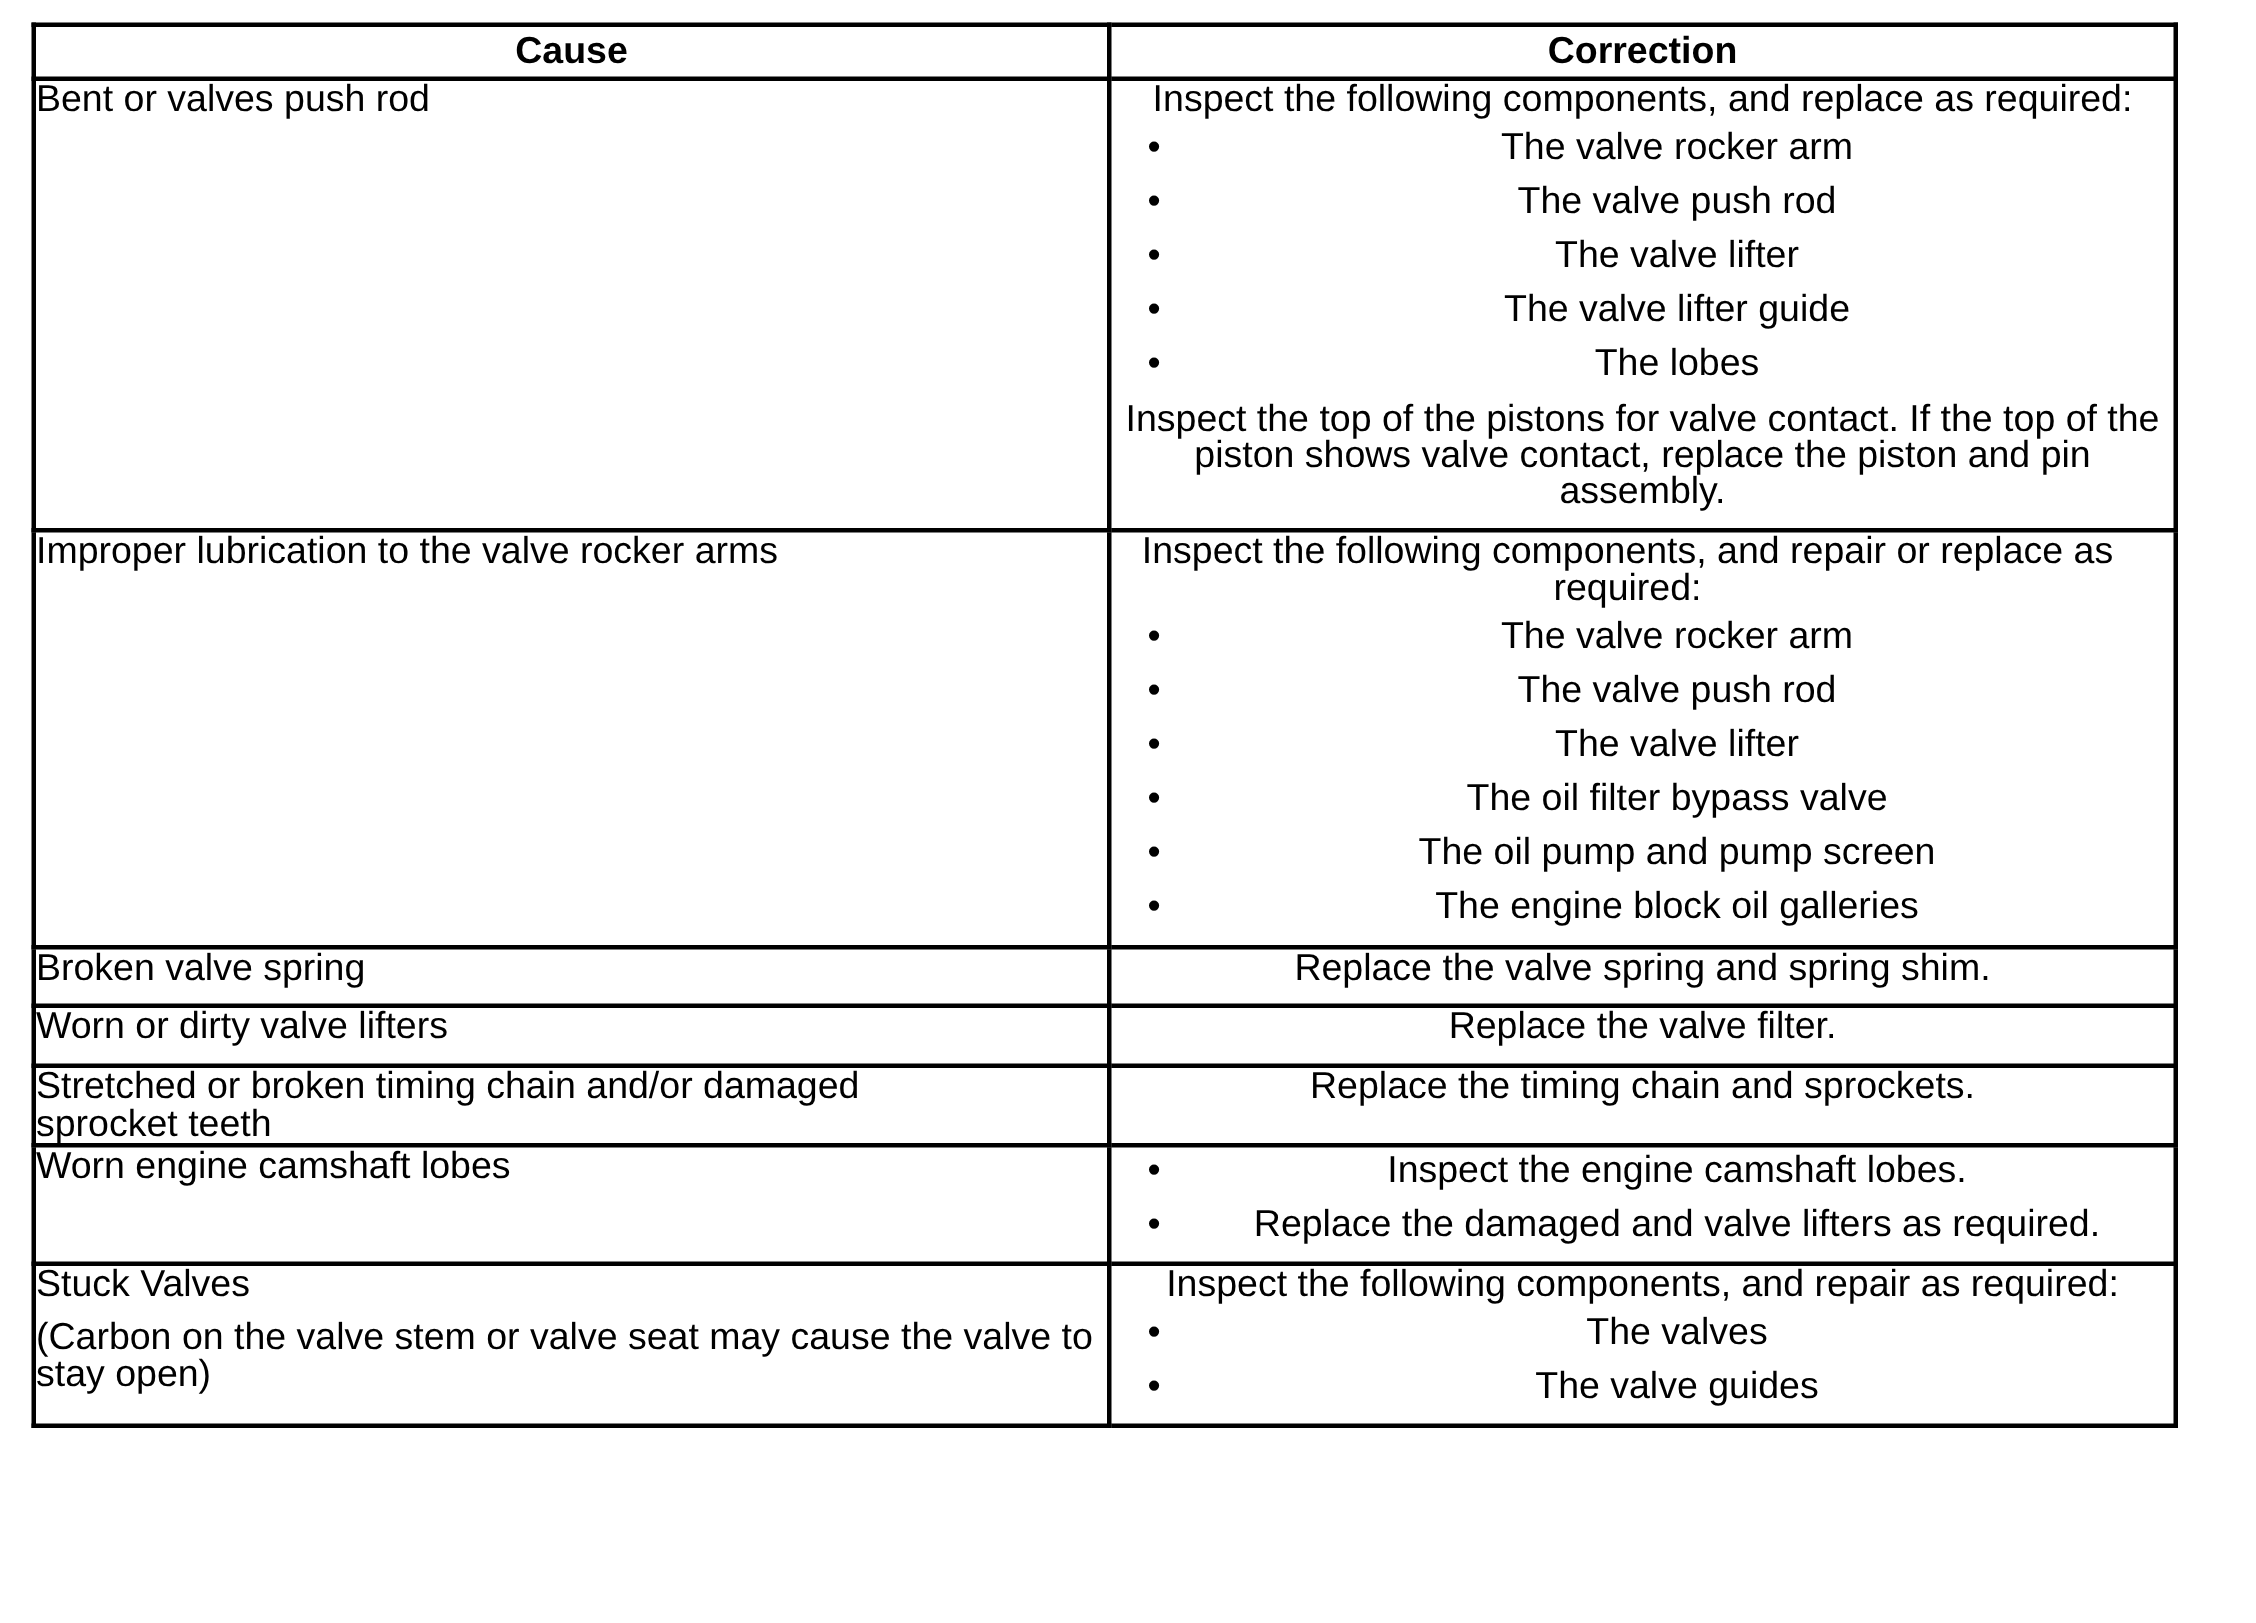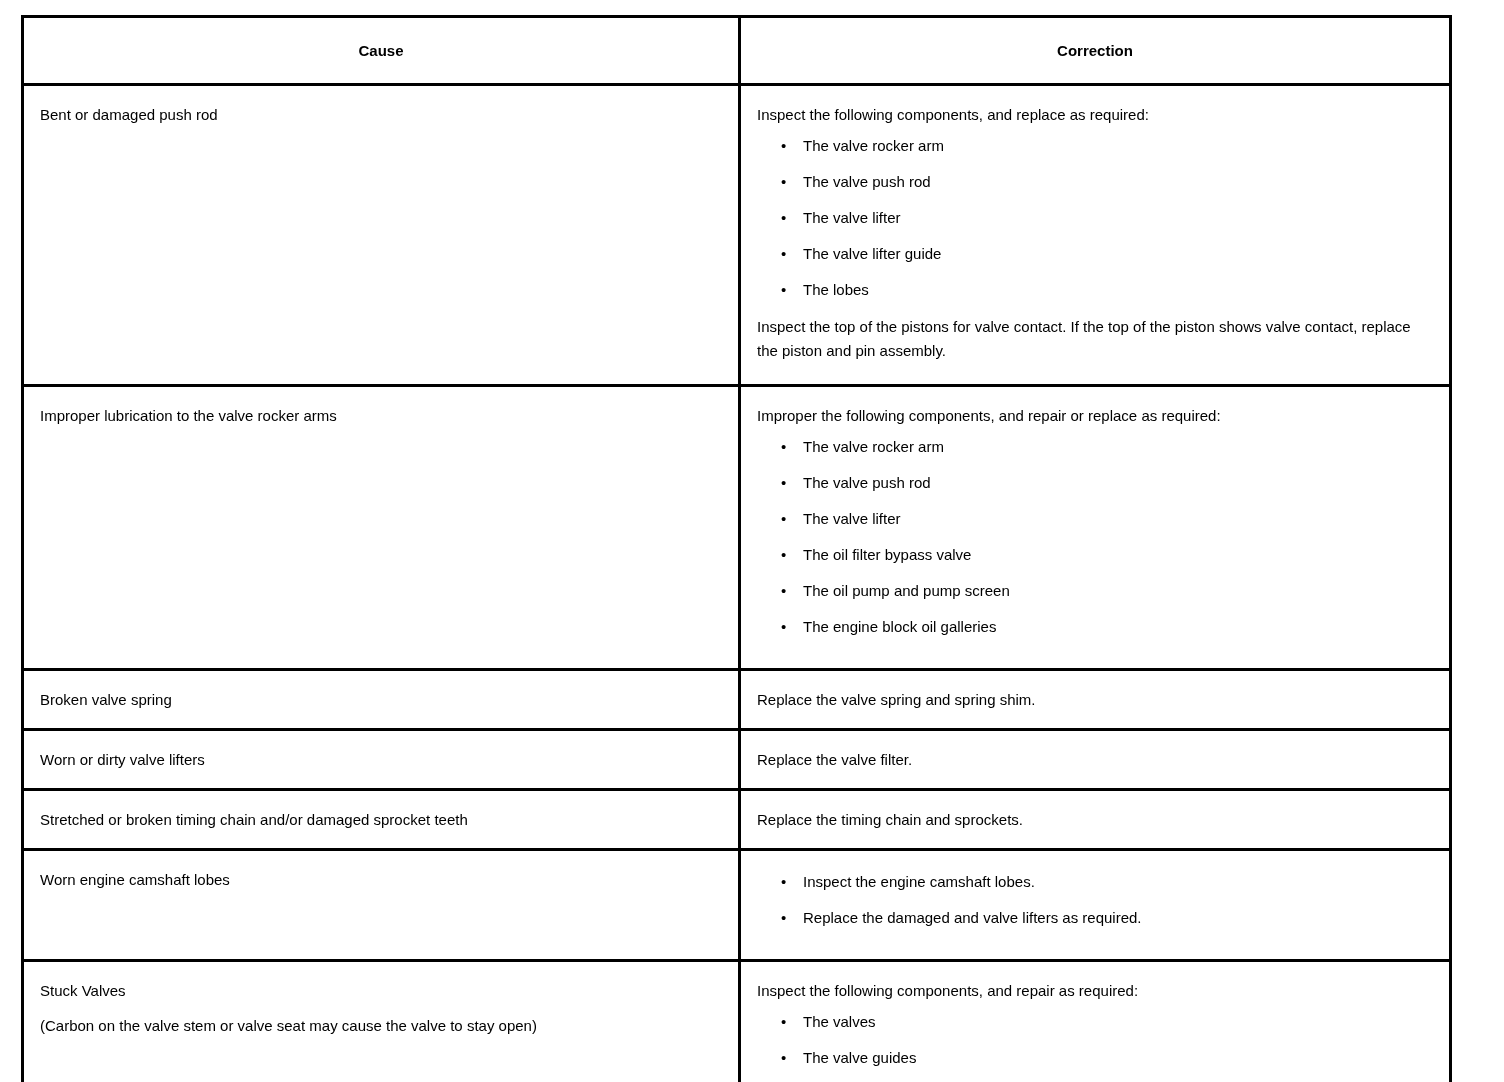--- a/index.html
+++ b/index.html
@@ -1,24 +1,24 @@
 <!DOCTYPE html>
 <html><head>
 <meta charset="utf-8">
 <style>
   html, body { margin:0; padding:0; background:#fff; }
   body { width:1504px; height:1082px; position:relative; overflow:hidden;
          font-family:"Liberation Sans", sans-serif; color:#000; }
   table.doc { position:absolute; left:21px; top:15px; width:1428px;
               border-collapse:collapse; table-layout:fixed; }
   table.doc td, table.doc th { border:3px solid #000; vertical-align:top;
-              font-size:15px; line-height:25px; padding:16px; }
+              font-size:25px; line-height:25px; padding:0; }
   th { font-weight:bold; text-align:center; height:33px; vertical-align:middle !important; font-size:22px; }
   td.cause { padding:6px 0 0 18px; }
-  td.corr { padding:6px 0 0 11px; }
+  td.corr { padding:6px 0 0 11px;text-align:center; }
   .p { margin:0 0 4px 0; }
   .note { margin-top:10px; }
   ul { list-style:none; margin:4px 0 4px 0; padding:0 0 0 20px; }
   ul li { position:relative; padding-left:26px; height:36px; line-height:30px; }
   ul li::before { content:"\2022"; position:absolute; left:4px; top:0; }
   ul.first { margin-top:0; }
 </style>
 </head>
 <body>
 
@@ -29,40 +29,40 @@
     </colgroup>
   <thead>
     <tr>
       <th>Cause</th>
       <th>Correction</th>
     </tr>
   </thead>
   <tbody>
     <tr style="height:301px">
       <td class="cause">
-          <div>Bent or damaged push rod</div>
+          <div>Bent or valves push rod</div>
         </td>
       <td class="corr">
         <div class="p">Inspect the following components, and replace as required:</div>
         <ul>
           <li>The valve rocker arm</li>
           <li>The valve push rod</li>
           <li>The valve lifter</li>
           <li>The valve lifter guide</li>
           <li>The lobes</li>
         </ul>
         <div style="line-height:24px">Inspect the top of the pistons for valve contact. If the top of the piston shows valve contact, replace the piston and pin assembly.</div>
       </td>
     </tr>
     <tr style="height:278px">
       <td class="cause">
           <div>Improper lubrication to the valve rocker arms</div>
         </td>
       <td class="corr">
-        <div class="p" style="padding-right:20px">Improper the following components, and repair or replace as required:</div>
+        <div class="p" style="padding-right:20px">Inspect the following components, and repair or replace as required:</div>
         <ul>
           <li>The valve rocker arm</li>
           <li>The valve push rod</li>
           <li>The valve lifter</li>
           <li>The oil filter bypass valve</li>
           <li>The oil pump and pump screen</li>
           <li>The engine block oil galleries</li>
         </ul>
       </td>
     </tr>

